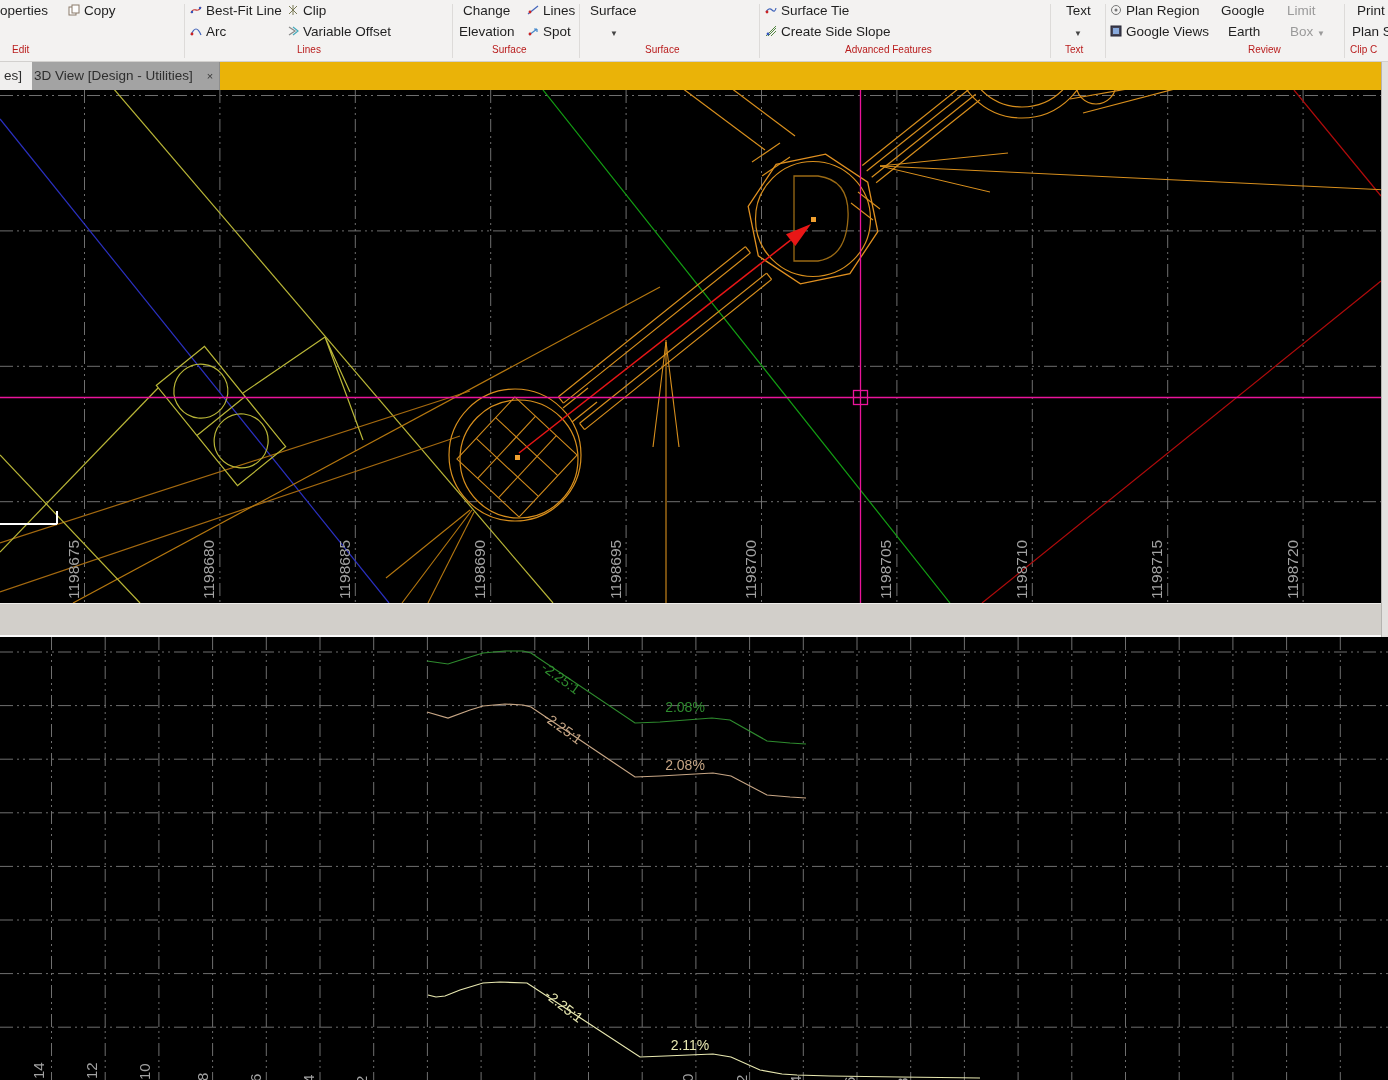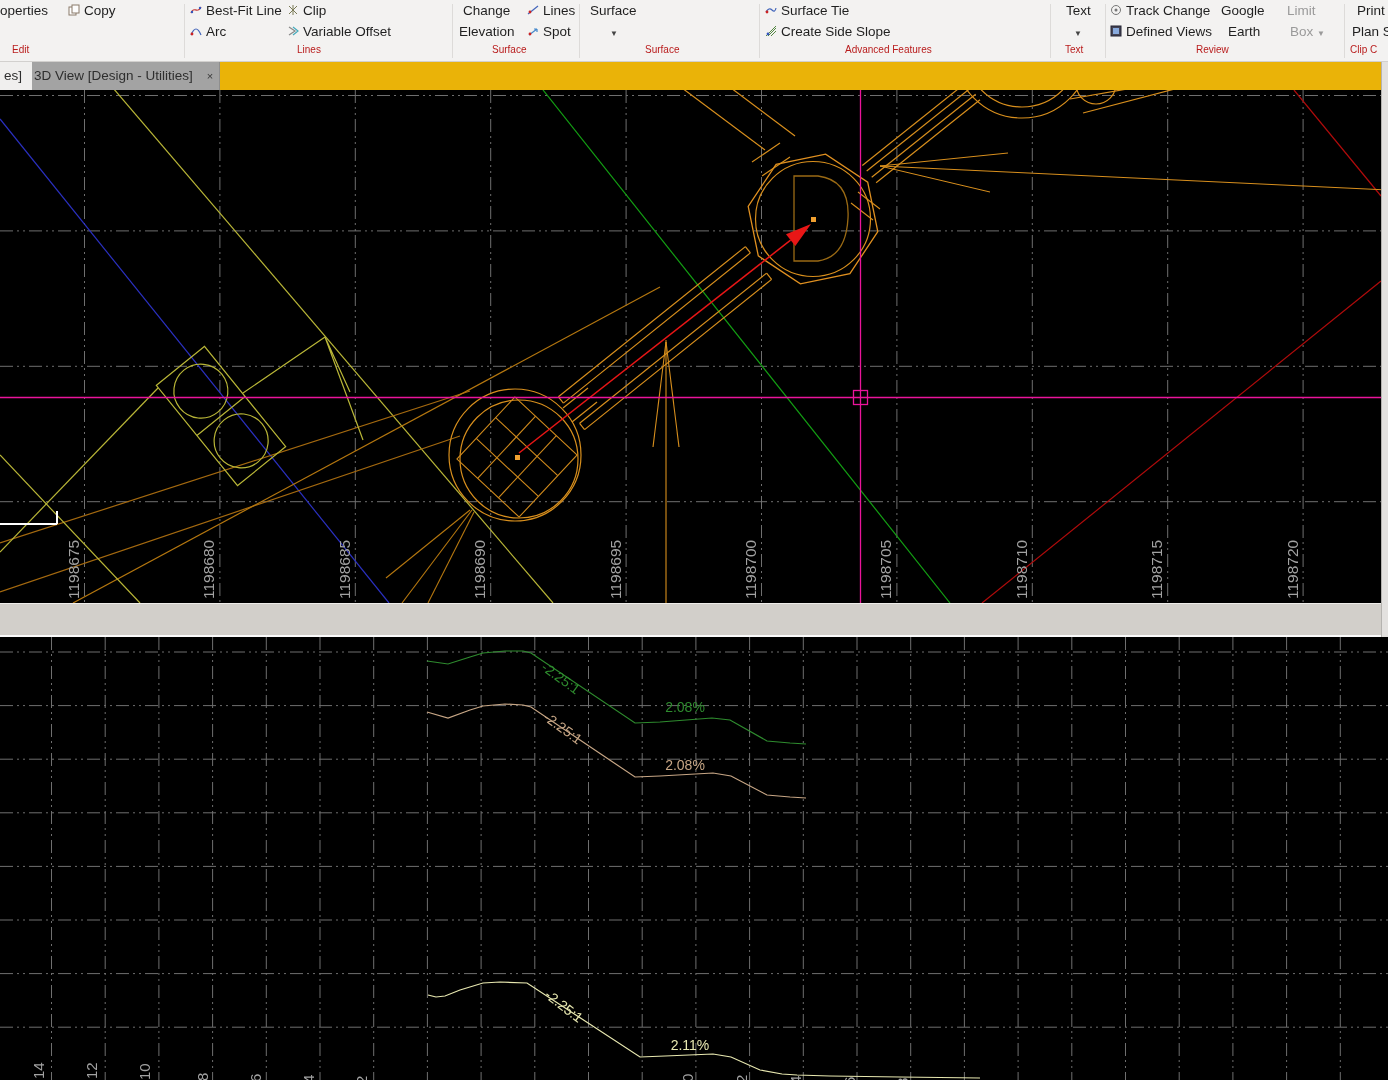--- a/index.html
+++ b/index.html
@@ -85,30 +85,30 @@
     <span class="sep" style="left:1050px"></span>
 
     <span class="ritem r1" style="left:1066px">Text</span>
     <span class="ritem r2 drop" style="left:1074px;top:26px">▼</span>
     <span class="rg-label" style="left:1065px">Text</span>
     <span class="sep" style="left:1105px"></span>
 
     <span class="ritem r1" style="left:1110px"><svg class="ricon" viewBox="0 0 12 12">
           <circle cx="6" cy="6" r="4.5" fill="none" stroke="#777"></circle>
           <circle cx="6" cy="6" r="1.5" fill="#777"></circle>
-        </svg><span>Track Change</span></span>
+        </svg><span>Plan Region</span></span>
     <span class="ritem r2" style="left:1110px"><svg class="ricon" viewBox="0 0 12 12">
           <rect x="1" y="1" width="10" height="10" fill="#445" stroke="#223"></rect>
           <rect x="3" y="3" width="6" height="6" fill="#88aadd"></rect>
-        </svg><span>Defined Views</span></span>
+        </svg><span>Google Views</span></span>
     <span class="ritem r1" style="left:1221px">Google</span>
     <span class="ritem r2" style="left:1228px">Earth</span>
     <span class="ritem r1 dim" style="left:1287px">Limit</span>
     <span class="ritem r2 dim" style="left:1290px"><span>Box</span> <span class="drop" style="color:#9a9a9a">▼</span></span>
-    <span class="rg-label" style="left:1196px">Review</span>
+    <span class="rg-label" style="left:1248px">Review</span>
     <span class="sep" style="left:1344px"></span>
 
     <span class="ritem r1" style="left:1357px">Print</span>
     <span class="ritem r2" style="left:1352px">Plan S</span>
     <span class="rg-label" style="left:1350px">Clip C</span>
   </div>
 
   <div class="tabbar">
     <div class="tab tab1"><span>es]</span><span class="close">×</span></div>
     <div class="tab tab2"><span>3D View [Design - Utilities]</span><span class="close">×</span></div>

